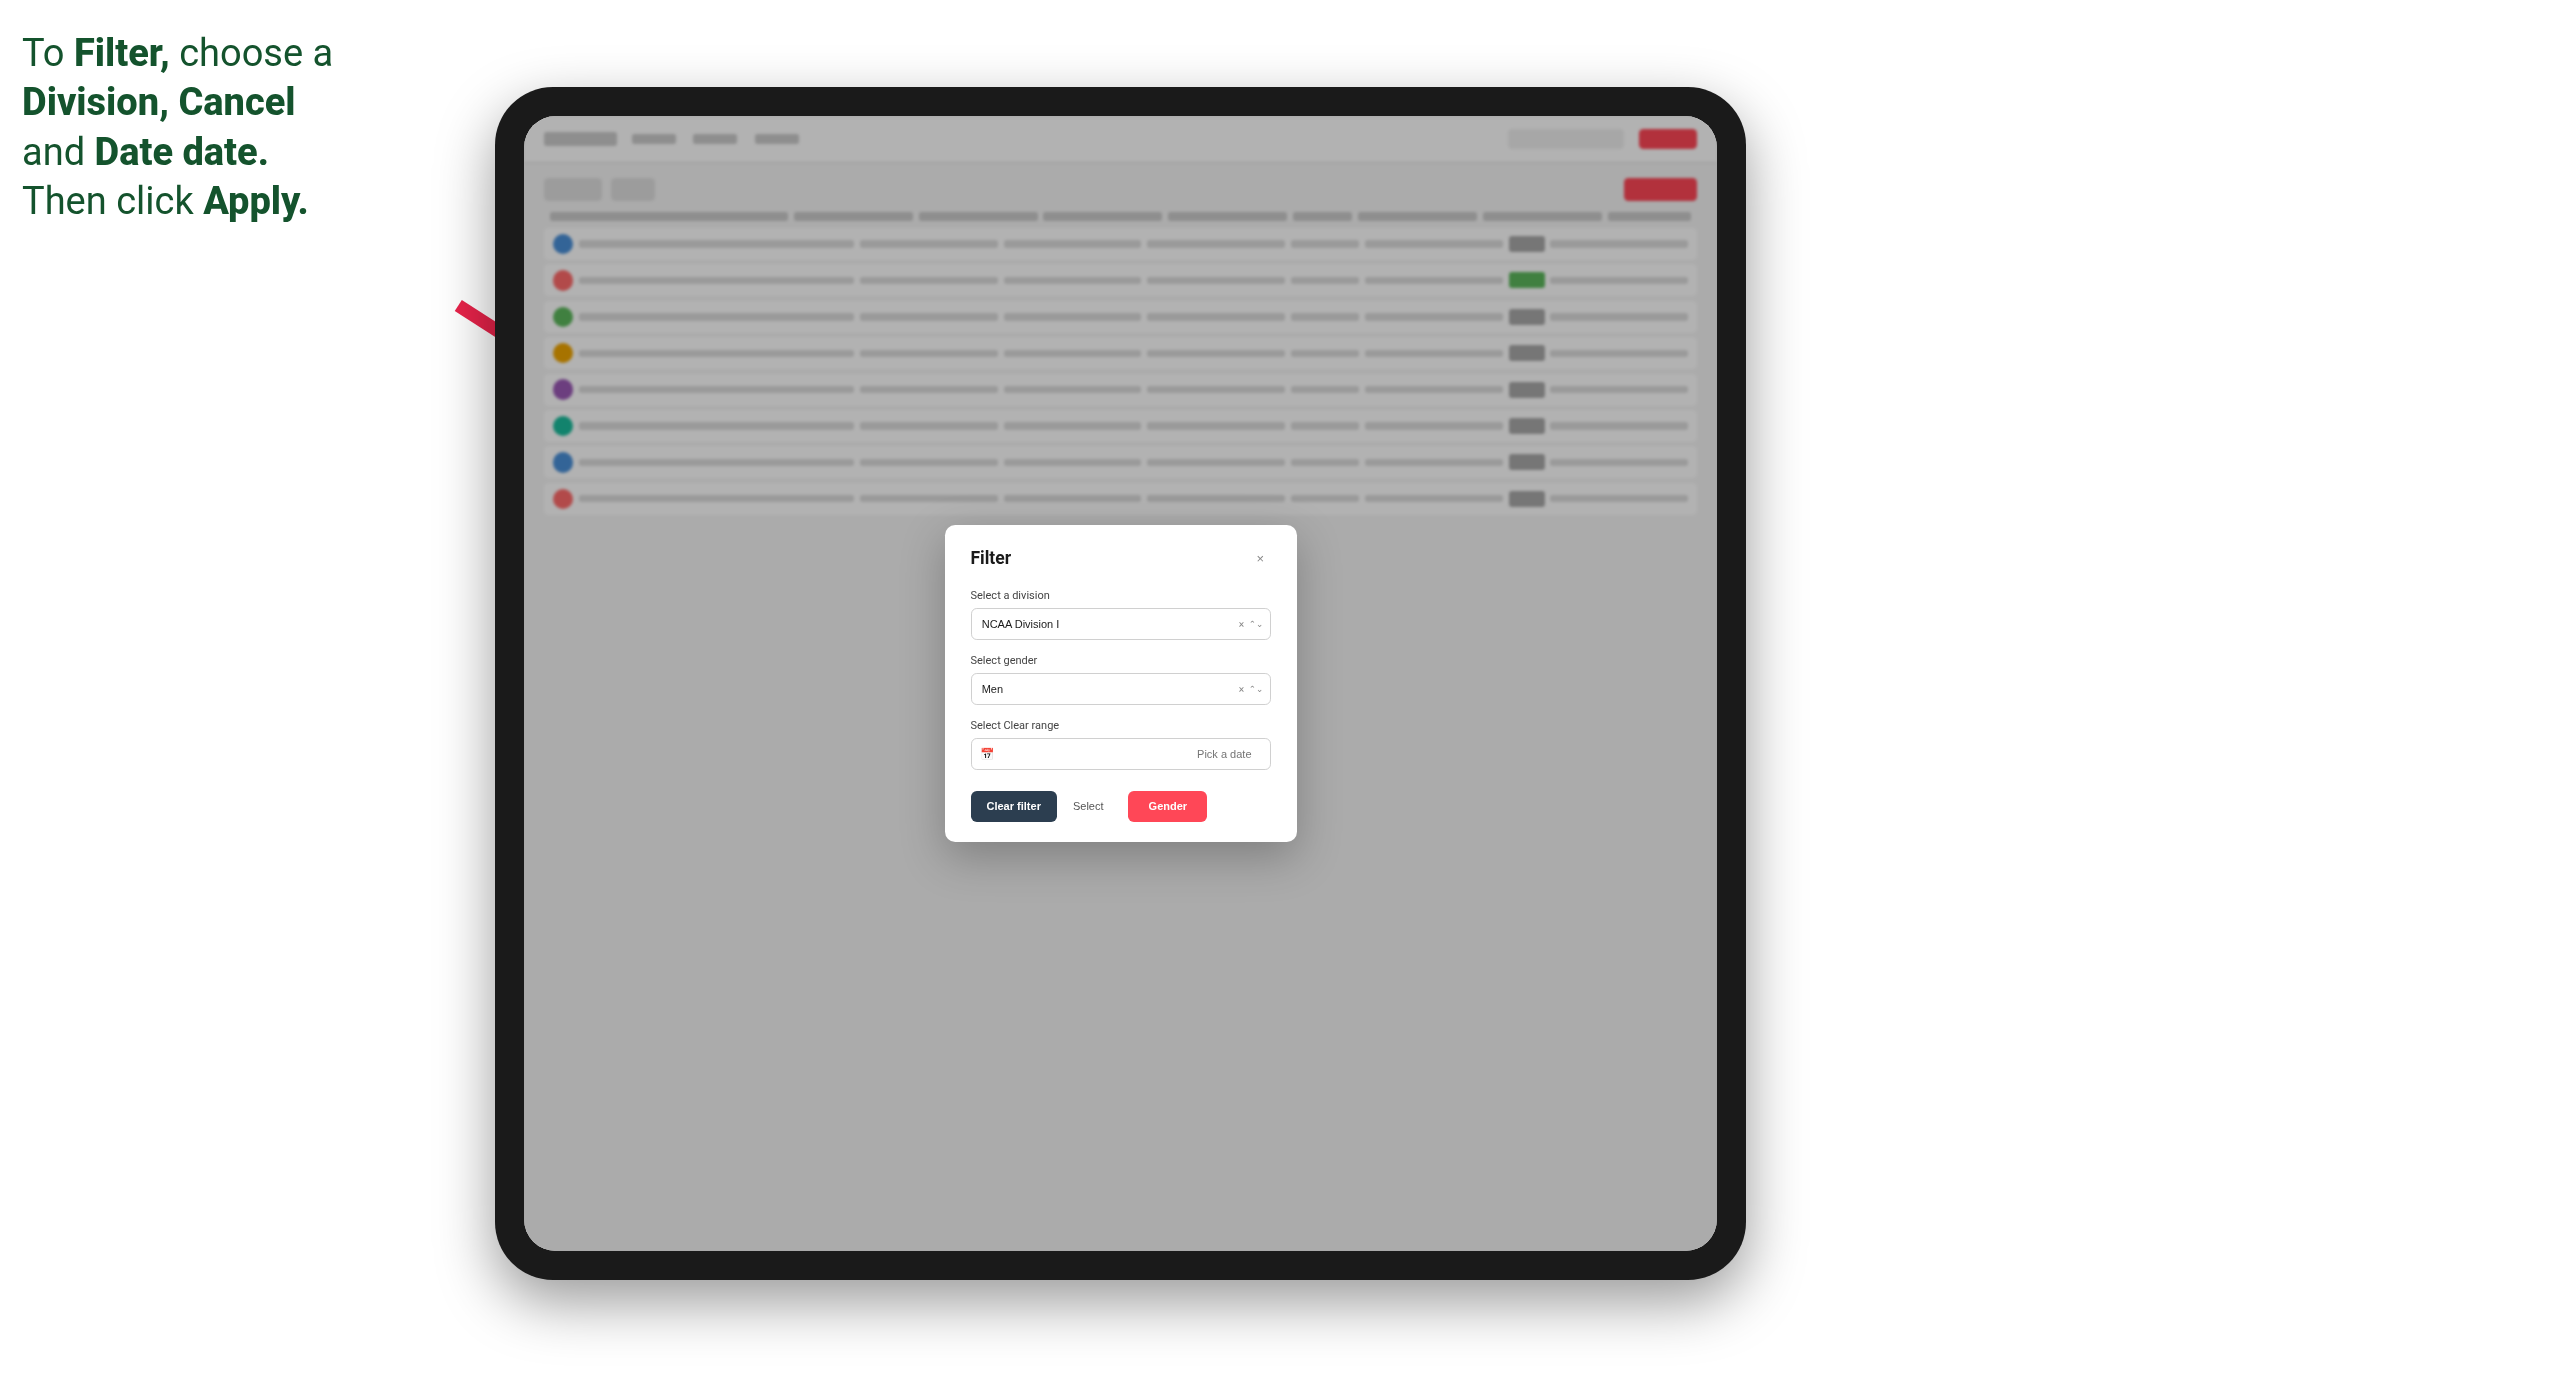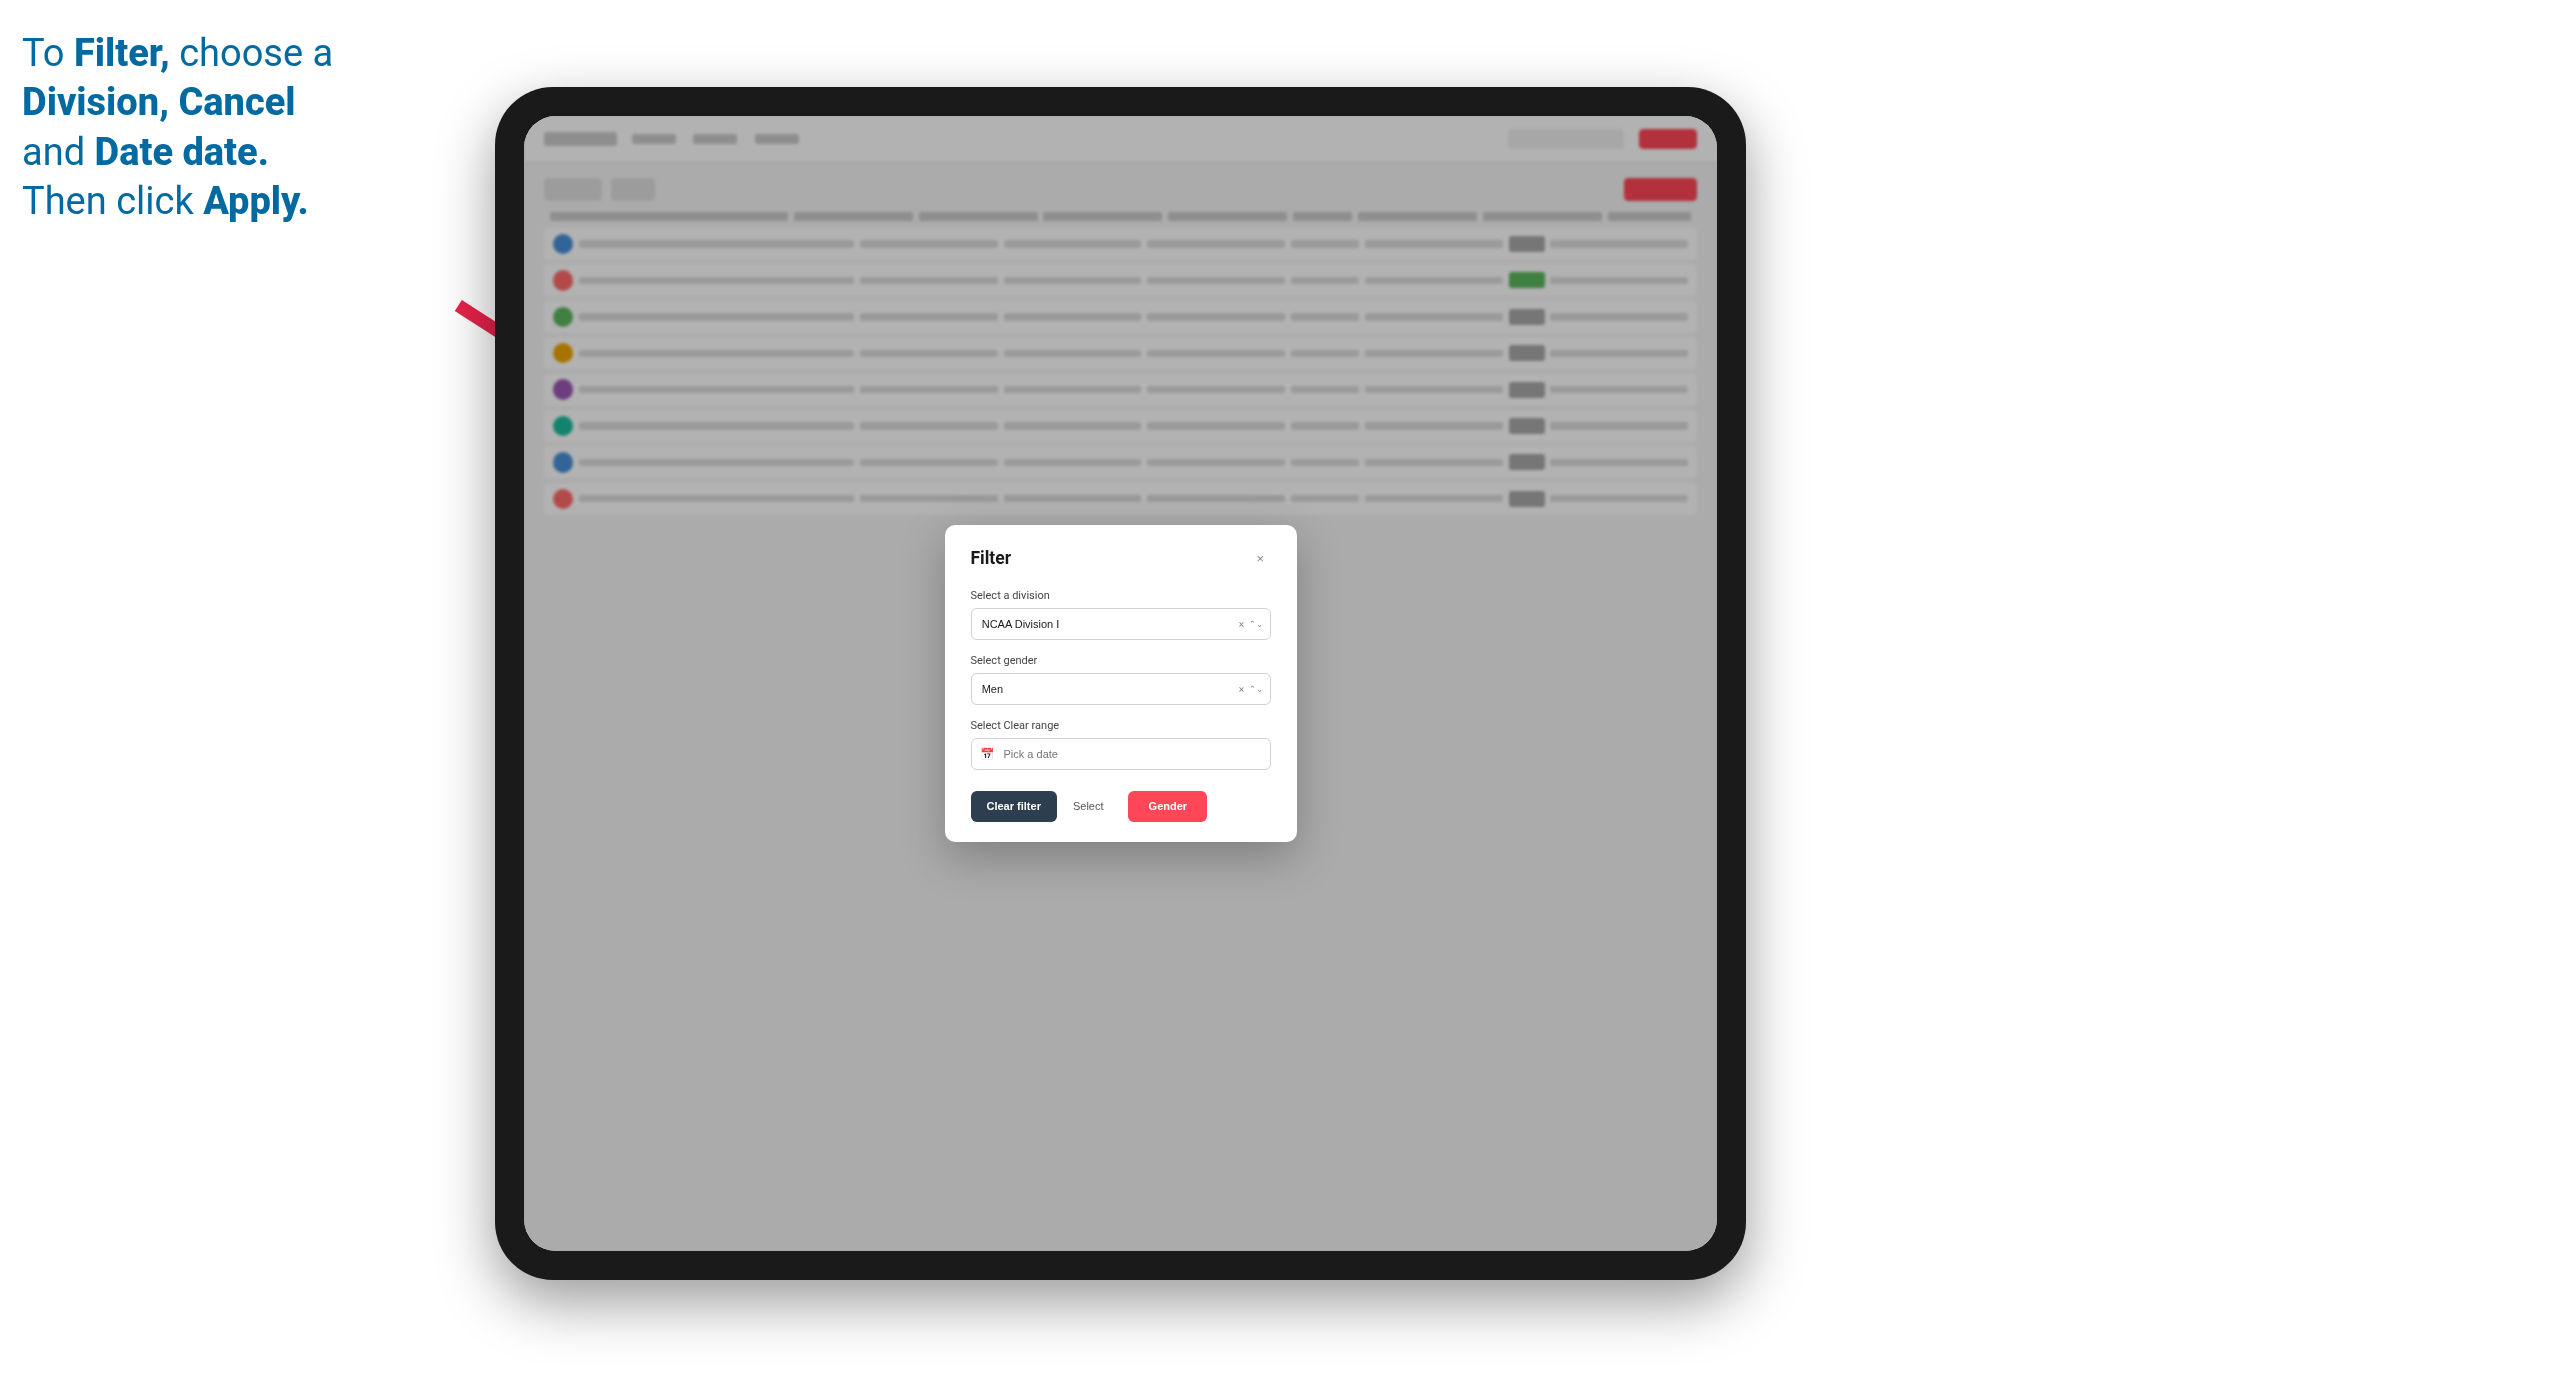--- a/index.html
+++ b/index.html
@@ -13,21 +13,21 @@
     }
 
     
     .instruction-area {
       position: absolute;
       top: 29px;
       left: 22px;
       width: 422px;
       font-size: 38px;
       line-height: 1.3;
-      color: #0369a1;
+      color: #14532d;
     }
     .instruction-area .bold { font-weight: 800; }
 
     
     .arrow-container {
       position: absolute;
       top: 0;
       left: 0;
       width: 2576px;
       height: 1386px;
@@ -308,20 +308,21 @@
     .date-input {
       width: 100%;
       height: 32px;
       border: 1.1px solid #d0d0d0;
       border-radius: 5.8px;
       padding: 0 18px 0 32px;
       font-size: 11px;
       color: #888;
       background: #ffffff;
       cursor: pointer;
+      text-align: right;
     }
 
     .date-icon {
       position: absolute;
       left: 10.2px;
       top: 50%;
       transform: translateY(-50%);
       font-size: 11.6px;
       color: #888;
       pointer-events: none;

